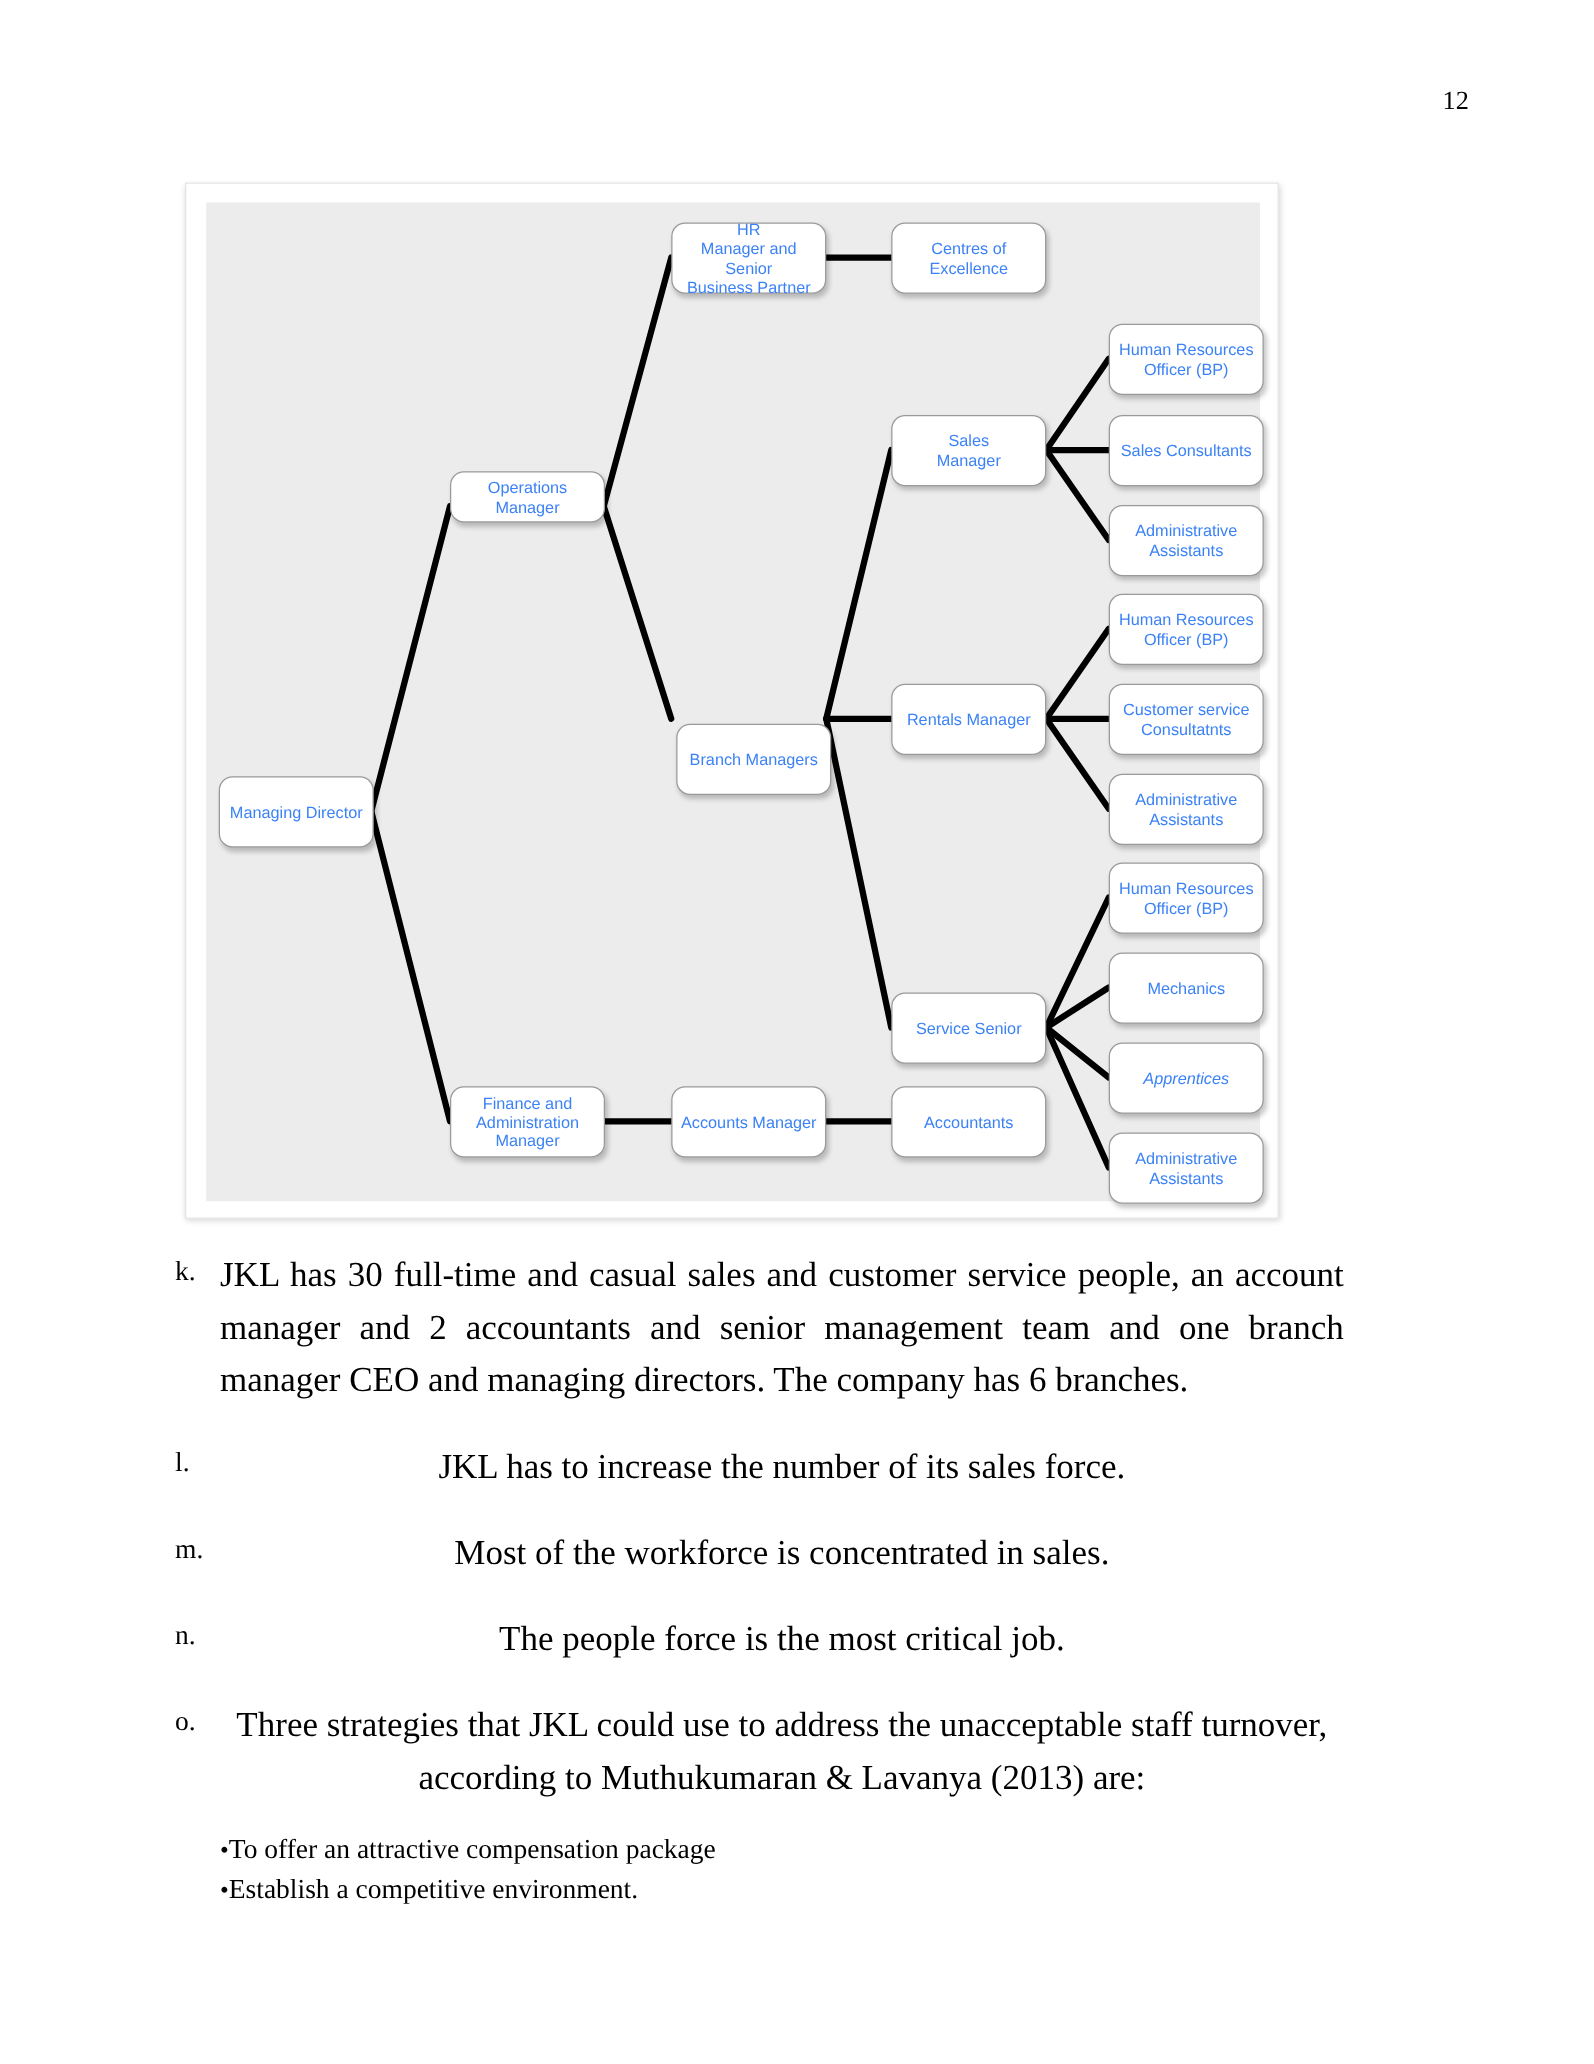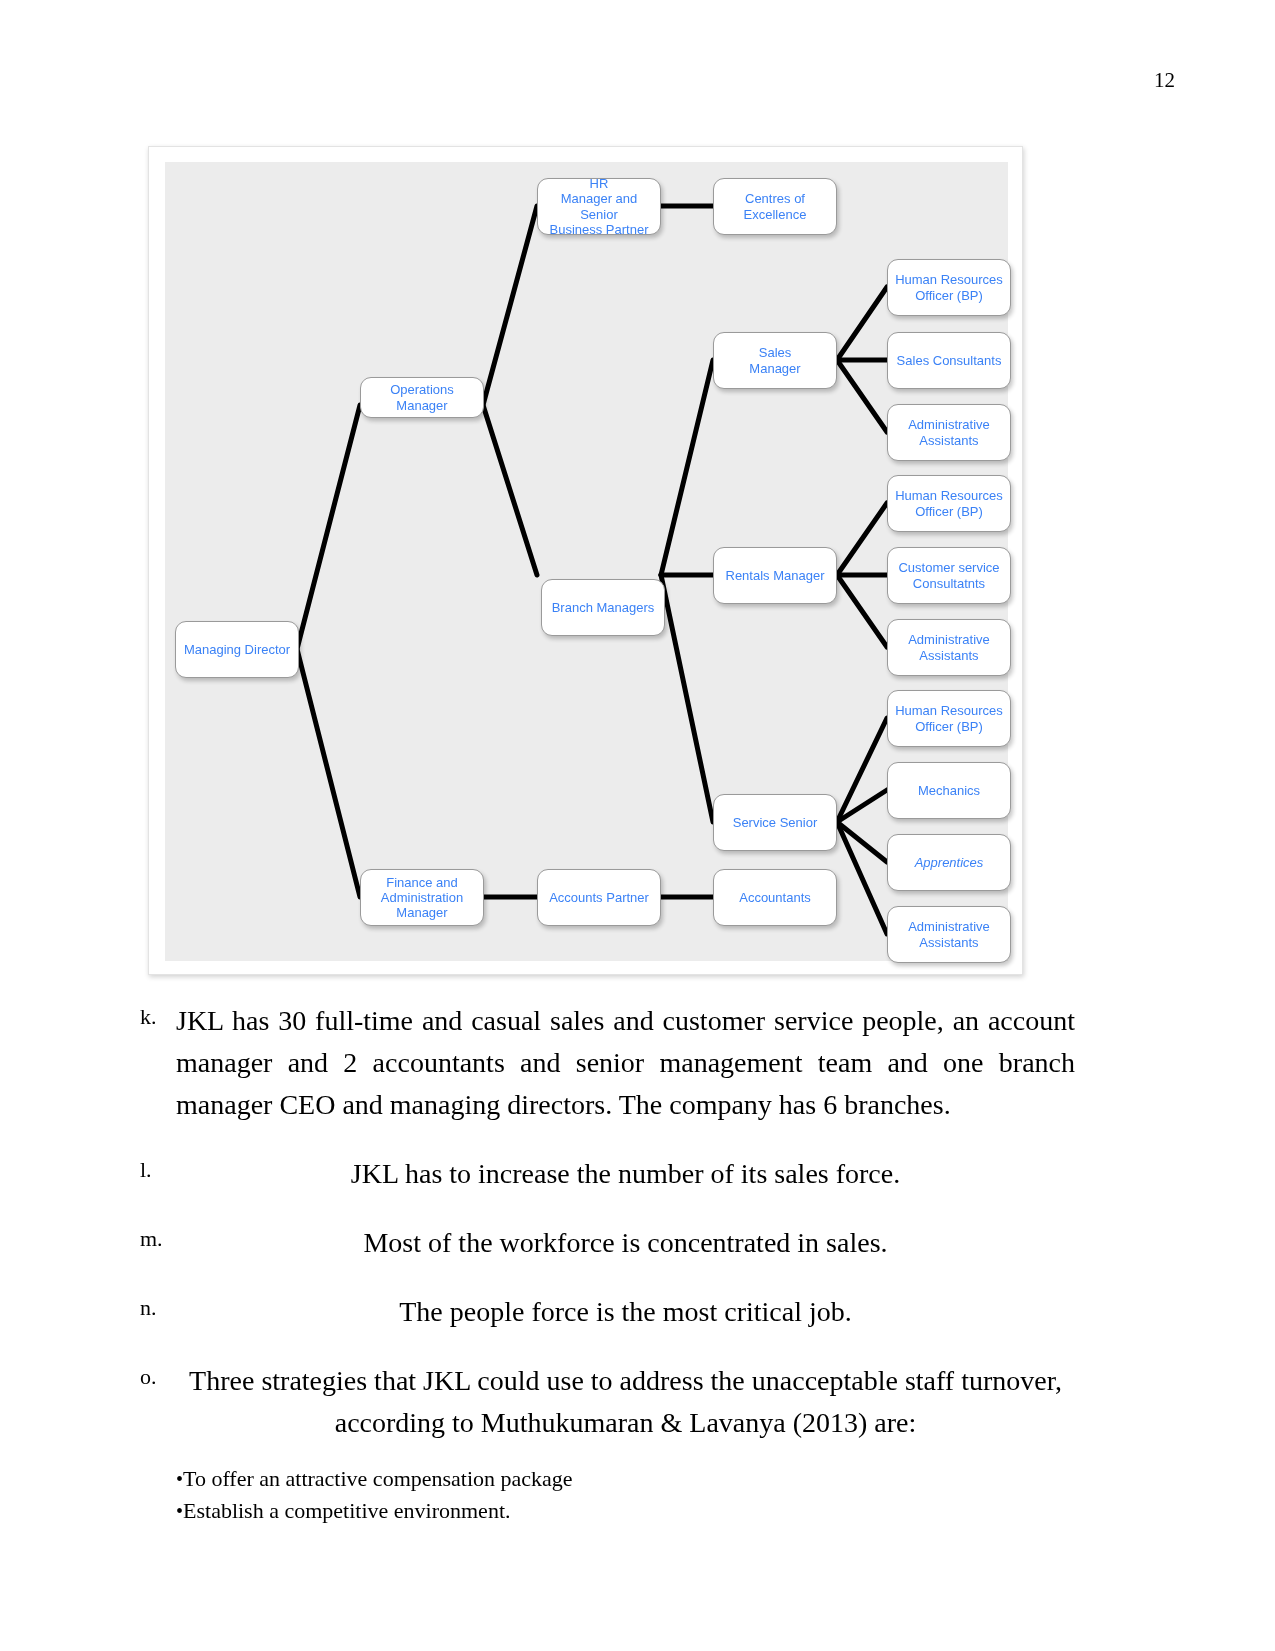--- a/index.html
+++ b/index.html
@@ -143,21 +143,21 @@
 
     <div class="node" style="left:195px; top:215px; width:124px; height:41px;">Operations Manager</div>
     <div class="node" style="left:195px; top:707px; width:124px; height:57px;">Finance and
 Administration
 Manager</div>
 
     <div class="node" style="left:372px; top:16px; width:124px; height:57px;">HR
 Manager and Senior
 Business Partner</div>
     <div class="node" style="left:376px; top:385px; width:124px; height:57px;margin-top:32px;">Branch Managers</div>
-    <div class="node" style="left:372px; top:707px; width:124px; height:57px;">Accounts Partner</div>
+    <div class="node" style="left:372px; top:707px; width:124px; height:57px;">Accounts Manager</div>
 
     <div class="node" style="left:548px; top:16px; width:124px; height:57px;">Centres of
 Excellence</div>
     <div class="node" style="left:548px; top:170px; width:124px; height:57px;">Sales
 Manager</div>
     <div class="node" style="left:548px; top:385px; width:124px; height:57px;">Rentals Manager</div>
     <div class="node" style="left:548px; top:632px; width:124px; height:57px;">Service Senior</div>
     <div class="node" style="left:548px; top:707px; width:124px; height:57px;">Accountants</div>
 
     <div class="node" style="left:722px; top:97px; width:124px; height:57px;">Human Resources

